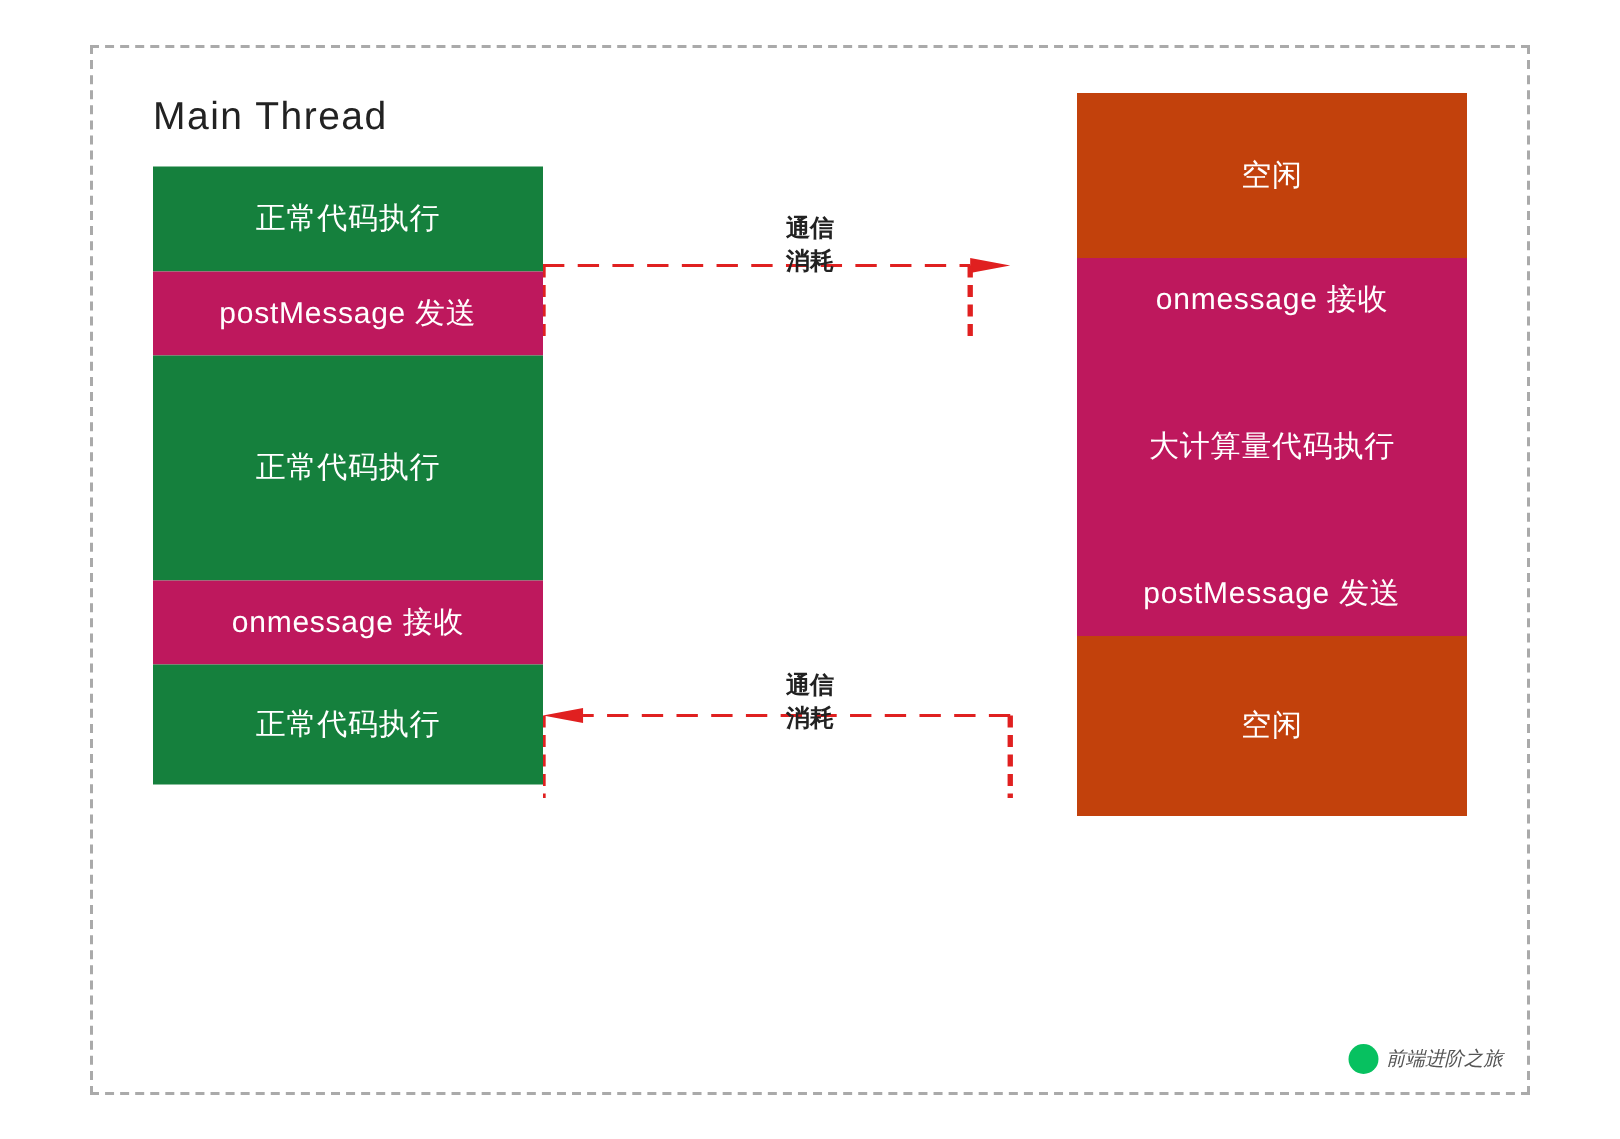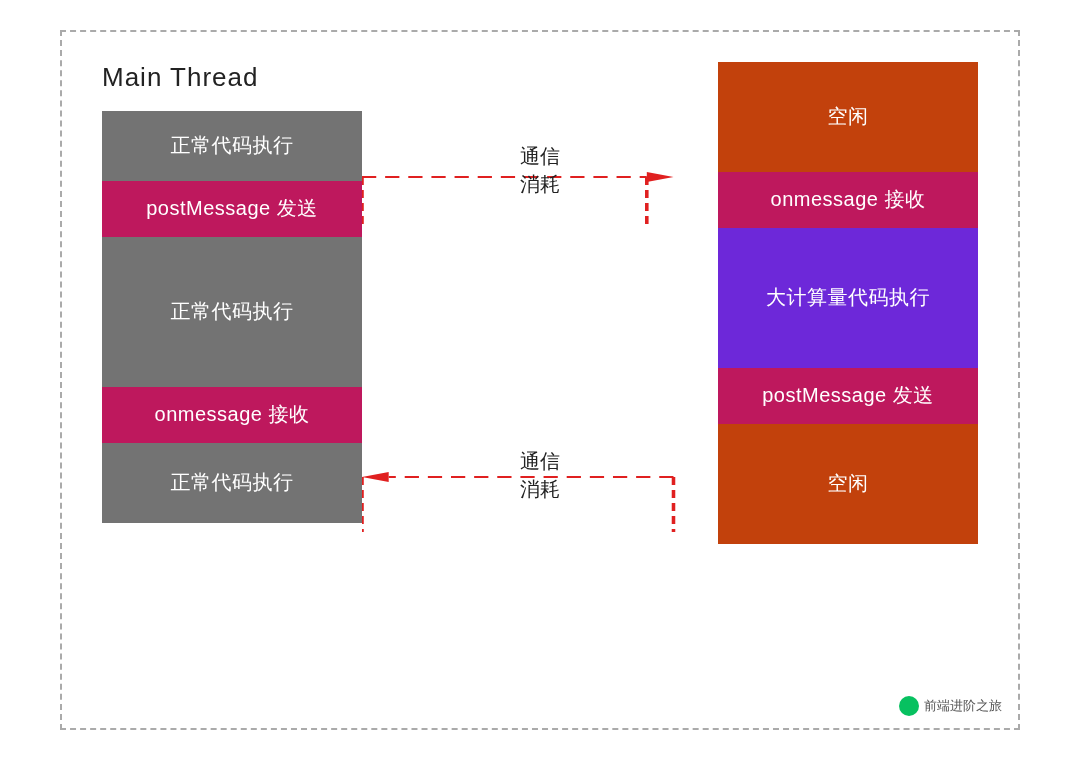--- a/index.html
+++ b/index.html
@@ -49,24 +49,24 @@
       display: flex;
       align-items: center;
       justify-content: center;
       color: #fff;
       font-size: 20px;
       font-weight: 500;
       text-align: center;
       letter-spacing: 0.5px;
     }
 
-    .block-green { background: #737373; }
+    .block-green { background: #15803d; }
     .block-red { background: #be185d; }
     .block-blue { background: #c2410c; }
-    .block-orange { background: #6d28d9; color: #fff; }
+    .block-orange { background: #be185d; color: #fff; }
 
     
     .main-block-1 { height: 70px; }
     .main-block-2 { height: 56px; }
     .main-block-3 { height: 150px; }
     .main-block-4 { height: 56px; }
     .main-block-5 { height: 80px; }
 
     
     .worker-block-1 { height: 110px; }
@@ -81,25 +81,25 @@
       position: relative;
       height: 650px;
       display: flex;
       flex-direction: column;
       align-items: center;
     }
 
     
     .arrow-label {
       position: absolute;
-      font-size: 20px;
+      font-size: 16px;
       color: #222;
       text-align: center;
       line-height: 1.4;
-      font-weight: 400;
+      font-weight: 700;
     }
 
     
     .arrows-svg {
       position: absolute;
       top: 0;
       left: 0;
       width: 100%;
       height: 100%;
       pointer-events: none;
@@ -107,20 +107,21 @@
 
     .watermark {
       position: absolute;
       bottom: 12px;
       right: 16px;
       font-size: 13px;
       color: #555;
       display: flex;
       align-items: center;
       gap: 5px;
+      font-style: italic;
     }
     .watermark-icon {
       width: 20px;
       height: 20px;
       background: #07c160;
       border-radius: 50%;
       display: inline-block;
     }
   </style>
 </head>

